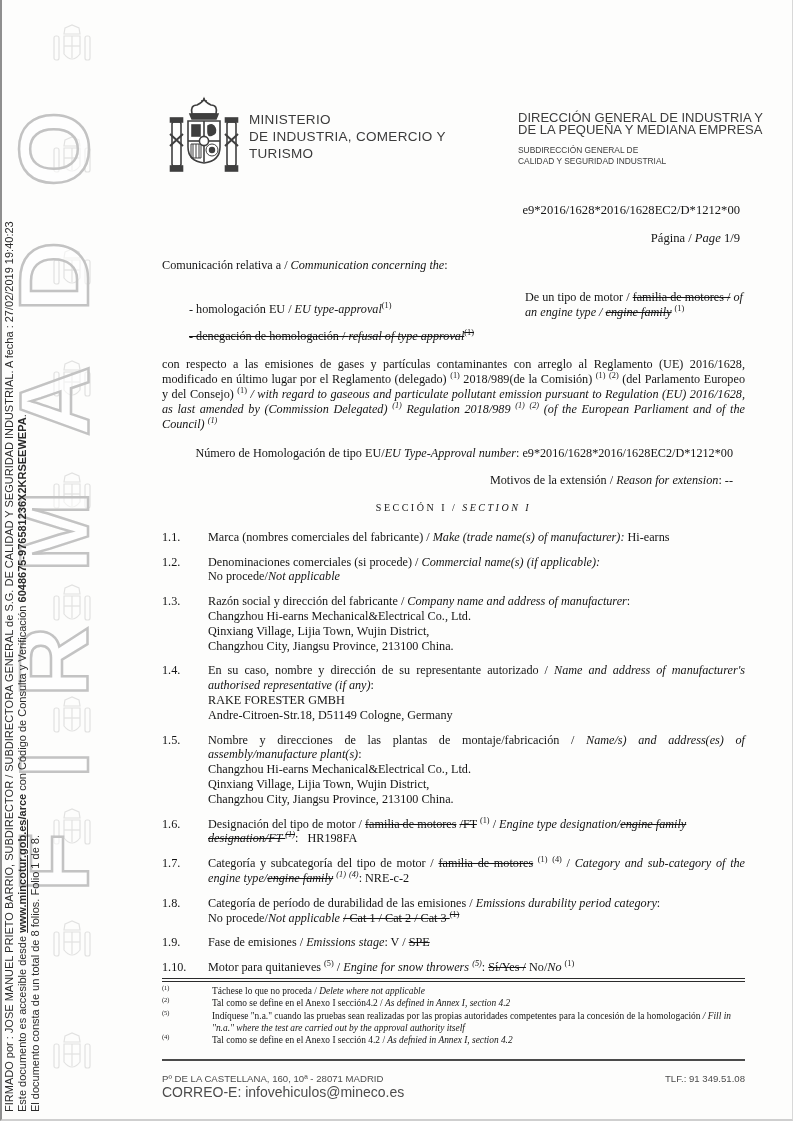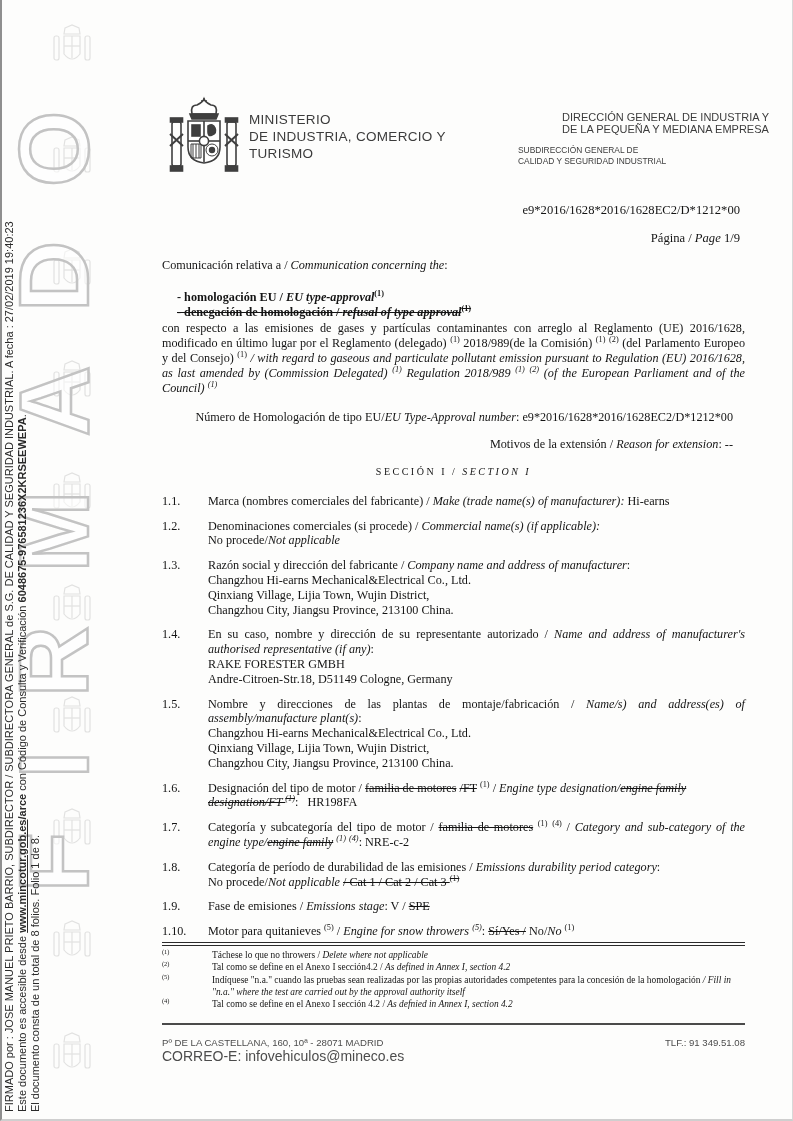--- a/index.html
+++ b/index.html
@@ -34,38 +34,38 @@
   .emblem-strip svg{opacity:.20;}
   
   .logo{position:absolute; left:166px; top:96px; width:72px; height:92px;}
   .ministry{
     position:absolute; left:247px; top:111px;
     font-family:"Liberation Sans", sans-serif; font-size:13.5px; line-height:17px;
     color:#3c3c3c; letter-spacing:.3px;
   }
   .dg{
     position:absolute; left:516px; top:112px;
-    font-family:"Liberation Sans", sans-serif; font-size:11px; line-height:11.5px; color:#3c3c3c;margin-left:44px;
+    font-family:"Liberation Sans", sans-serif; font-size:13px; line-height:11.5px; color:#3c3c3c;
   }
   .sdg{
     position:absolute; left:516px; top:145px;
     font-family:"Liberation Sans", sans-serif; font-size:8.4px; line-height:10.5px; color:#3c3c3c;
   }
   .approval-no{position:absolute; right:52px; top:203px; font-size:12.6px;}
   .page-ind{position:absolute; right:52px; top:231px; font-size:12.6px;}
   
   .content{
     position:absolute; left:160px; top:258px; width:583px; z-index:4;
     font-size:12.2px; line-height:14.8px;
   }
   .comm{margin:0 0 17px 0;}
   .options{display:flex; margin:0 0 2px 0;}
   .options-left{flex:1; padding-left:15px;}
   .options-right{width:220px;}
-  .opt{margin:0;font-weight:bold;}
+  .opt{margin:12px;}
   .reg{margin:0; text-align:justify;}
   .numline{margin:12px;text-align:right;}
   .numblock{margin-top:15px;}
   .section-h{
     margin:13px 0 14px 0; text-align:center; font-weight:normal;
     font-size:10px; letter-spacing:2.5px;
   }
   .item{display:flex; margin:0 0 10px 0;}
   .item .num{width:46px; flex:none;}
   .item .txt{flex:1;}
@@ -228,20 +228,21 @@
 
   <div class="content">
 
     <p class="comm"><span class="">Comunicación relativa a / </span><span class="it ">Communication concerning the</span><span class="">:</span></p>
 
     <div class="options">
       <div class="options-left">
         <div class="opt"><span class="">- homologación EU / </span><span class="it ">EU type-approval</span><sup class="">(1)</sup></div>
         <div class="opt"><span class="st ">- denegación de homologación / </span><span class="it st ">refusal of type approval</span><sup class="st ">(1)</sup></div>
       </div>
+      <div class="options-right"><span class="">De un tipo de motor / </span><span class="st ">familia de motores /</span><span class=""> </span><span class="it ">of an engine type / </span><span class="it st ">engine family</span><span class=""> </span><sup class="">(1)</sup></div>
     </div>
 
     <p class="reg"><span class="">con respecto a las emisiones de gases y partículas contaminantes con arreglo al Reglamento (UE) 2016/1628, modificado en último lugar por el Reglamento (delegado) </span><sup class="">(1)</sup><span class=""> 2018/989(de la Comisión) </span><sup class="">(1)</sup><span class=""> </span><sup class="">(2)</sup><span class=""> (del Parlamento Europeo y del Consejo) </span><sup class="">(1)</sup><span class="it "> / </span><span class="it ">with regard to gaseous and particulate pollutant emission pursuant to Regulation (EU) 2016/1628, as last amended by (Commission Delegated) </span><sup class="it ">(1)</sup><span class="it "> Regulation 2018/989 </span><sup class="it ">(1)</sup><span class="it "> </span><sup class="it ">(2)</sup><span class="it "> (of the European Parliament and of the Council) </span><sup class="it ">(1)</sup></p>
 
     <div class="numblock">
       <p class="numline"><span class="">Número de Homologación de tipo EU/</span><span class="it ">EU Type-Approval number</span><span class="">: e9*2016/1628*2016/1628EC2/D*1212*00</span></p>
       <p class="numline"><span class="">Motivos de la extensión / </span><span class="it ">Reason for extension</span><span class="">: --</span></p>
     </div>
 
     <h2 class="section-h"><span class="">SECCIÓN I / </span><span class="it ">SECTION I</span></h2>
@@ -284,21 +285,21 @@
     </div>
     <div class="item" style="margin-bottom:2px">
       <span class="num">1.10.</span>
       <span class="txt"><span class="">Motor para quitanieves </span><sup class="">(5)</sup><span class=""> / </span><span class="it ">Engine for snow throwers </span><sup class="it ">(5)</sup><span class="">: </span><span class="st ">Sí/Yes /</span><span class=""> No/</span><span class="it ">No</span><span class=""> </span><sup class="">(1)</sup></span>
     </div>
 
     <div class="fn-rule"></div>
 
     <div class="fn">
       <span class="fm"><sup>(1)</sup></span>
-      <span class="ft"><span class="">Táchese lo que no throwers / </span><span class="it ">Delete where not applicable</span></span>
+      <span class="ft"><span class="">Táchese lo que no proceda / </span><span class="it ">Delete where not applicable</span></span>
     </div>
     <div class="fn">
       <span class="fm"><sup>(2)</sup></span>
       <span class="ft"><span class="">Tal como se define en el Anexo I sección4.2 / </span><span class="it ">As defined in Annex I, section 4.2</span></span>
     </div>
     <div class="fn">
       <span class="fm"><sup>(5)</sup></span>
       <span class="ft"><span class="">Indíquese "n.a." cuando las pruebas sean realizadas por las propias autoridades competentes para la concesión de la homologación </span><span class="it ">/ Fill in "n.a." where the test are carried out by the approval authority itself</span></span>
     </div>
     <div class="fn">

